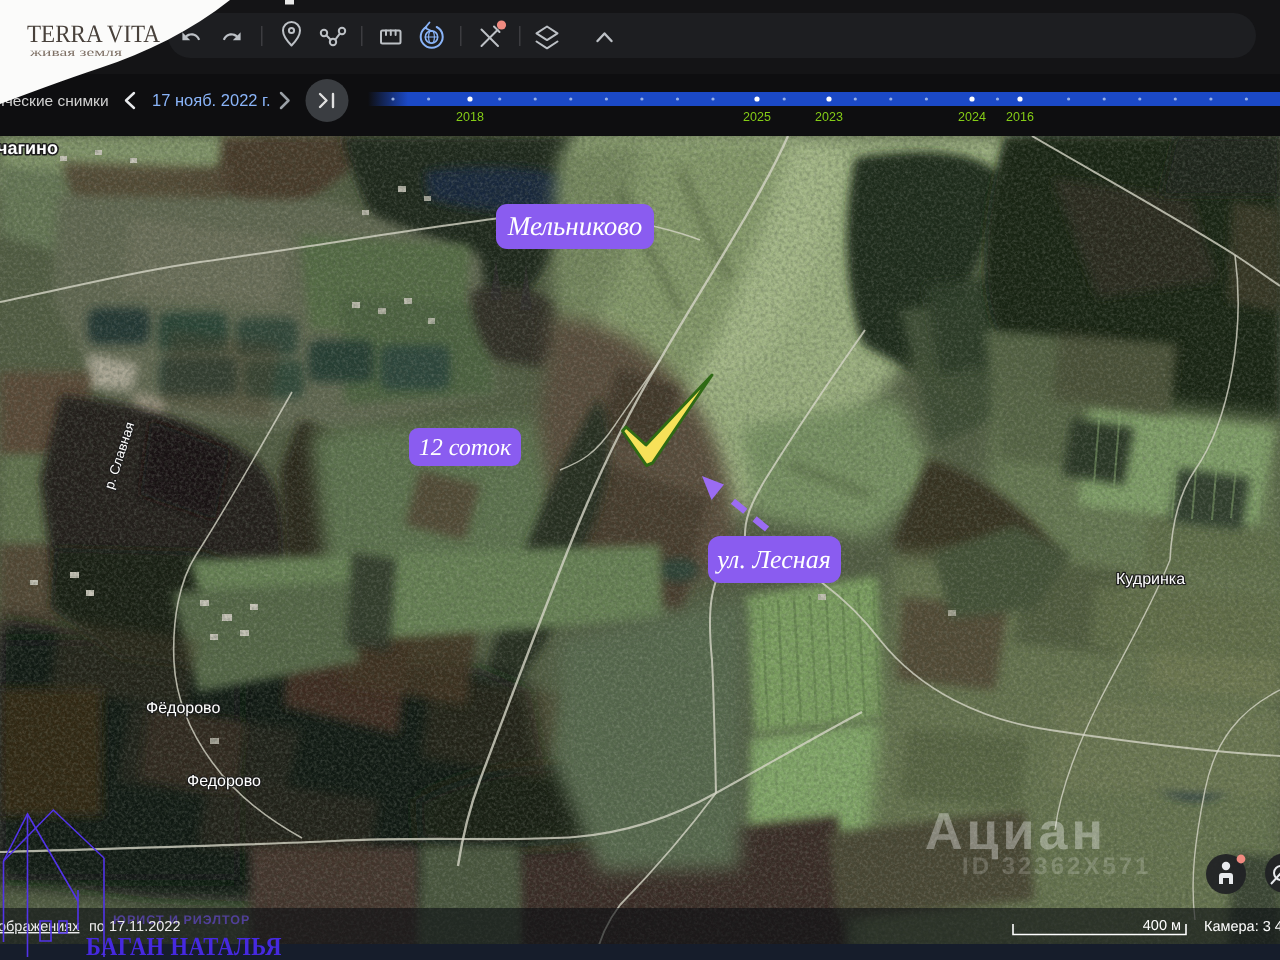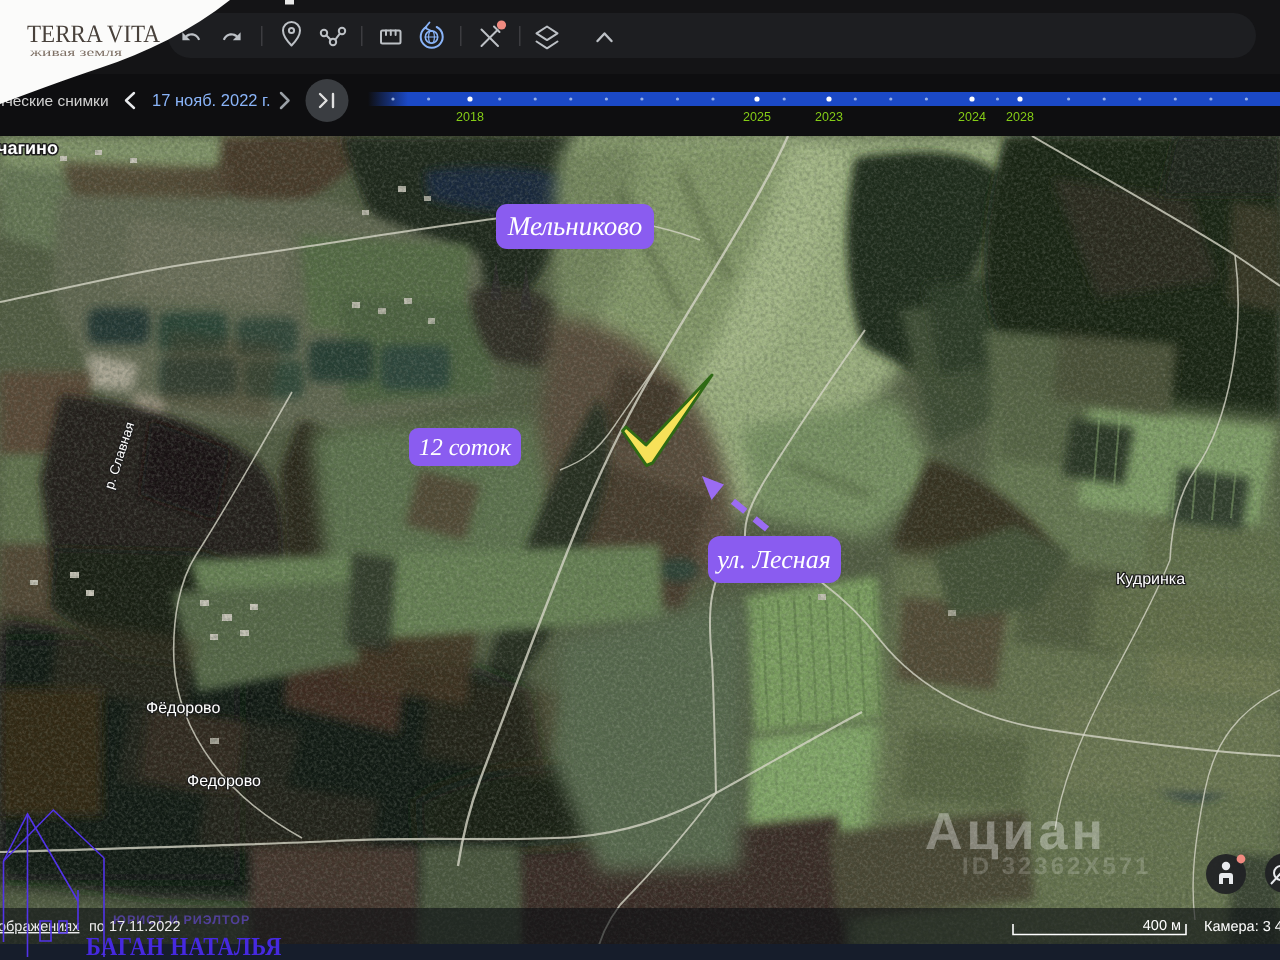--- a/index.html
+++ b/index.html
@@ -316,21 +316,21 @@
       <circle cx="757" cy="25" r="2.6" fill="#ffffff"></circle>
       <circle cx="829" cy="25" r="2.6" fill="#ffffff"></circle>
       <circle cx="972" cy="25" r="2.6" fill="#ffffff"></circle>
       <circle cx="1020" cy="25" r="2.6" fill="#ffffff"></circle>
     </g>
 </svg>
 <div class="yr" style="left:470px">2018</div>
 <div class="yr" style="left:757px">2025</div>
 <div class="yr" style="left:829px">2023</div>
 <div class="yr" style="left:972px">2024</div>
-<div class="yr" style="left:1020px">2028</div>
+<div class="yr" style="left:1020px">2016</div>
 
 <svg id="icons" style="position:absolute;left:0;top:0" width="1280" height="74">
   <g stroke="#bdc1c6" stroke-width="2" fill="none" stroke-linecap="round" stroke-linejoin="round">
 
     <path d="M191.5,33.2 c-2.3,0 -4.4,0.85 -6,2.25 l-3.1,-3.1 v7.8 h7.8 l-3.14,-3.14 c1.2,-1 2.75,-1.63 4.44,-1.63 c3.07,0 5.68,2 6.6,4.77 l2.05,-0.68 c-1.2,-3.63 -4.6,-6.27 -8.65,-6.27 z" fill="#bdc1c6" stroke="none"></path>
 
     <path d="M231.5,33.2 c2.3,0 4.4,0.85 6,2.25 l3.1,-3.1 v7.8 h-7.8 l3.14,-3.14 c-1.2,-1 -2.75,-1.63 -4.44,-1.63 c-3.07,0 -5.68,2 -6.6,4.77 l-2.05,-0.68 c1.2,-3.63 4.6,-6.27 8.65,-6.27 z" fill="#bdc1c6" stroke="none"></path>
 
     <path d="M291.5,45.5 c0,0 -8.5,-8.8 -8.5,-15 a8.5,8.5 0 0 1 17,0 c0,6.2 -8.5,15 -8.5,15 z"></path>
     <circle cx="291.5" cy="30.5" r="2.6"></circle>

